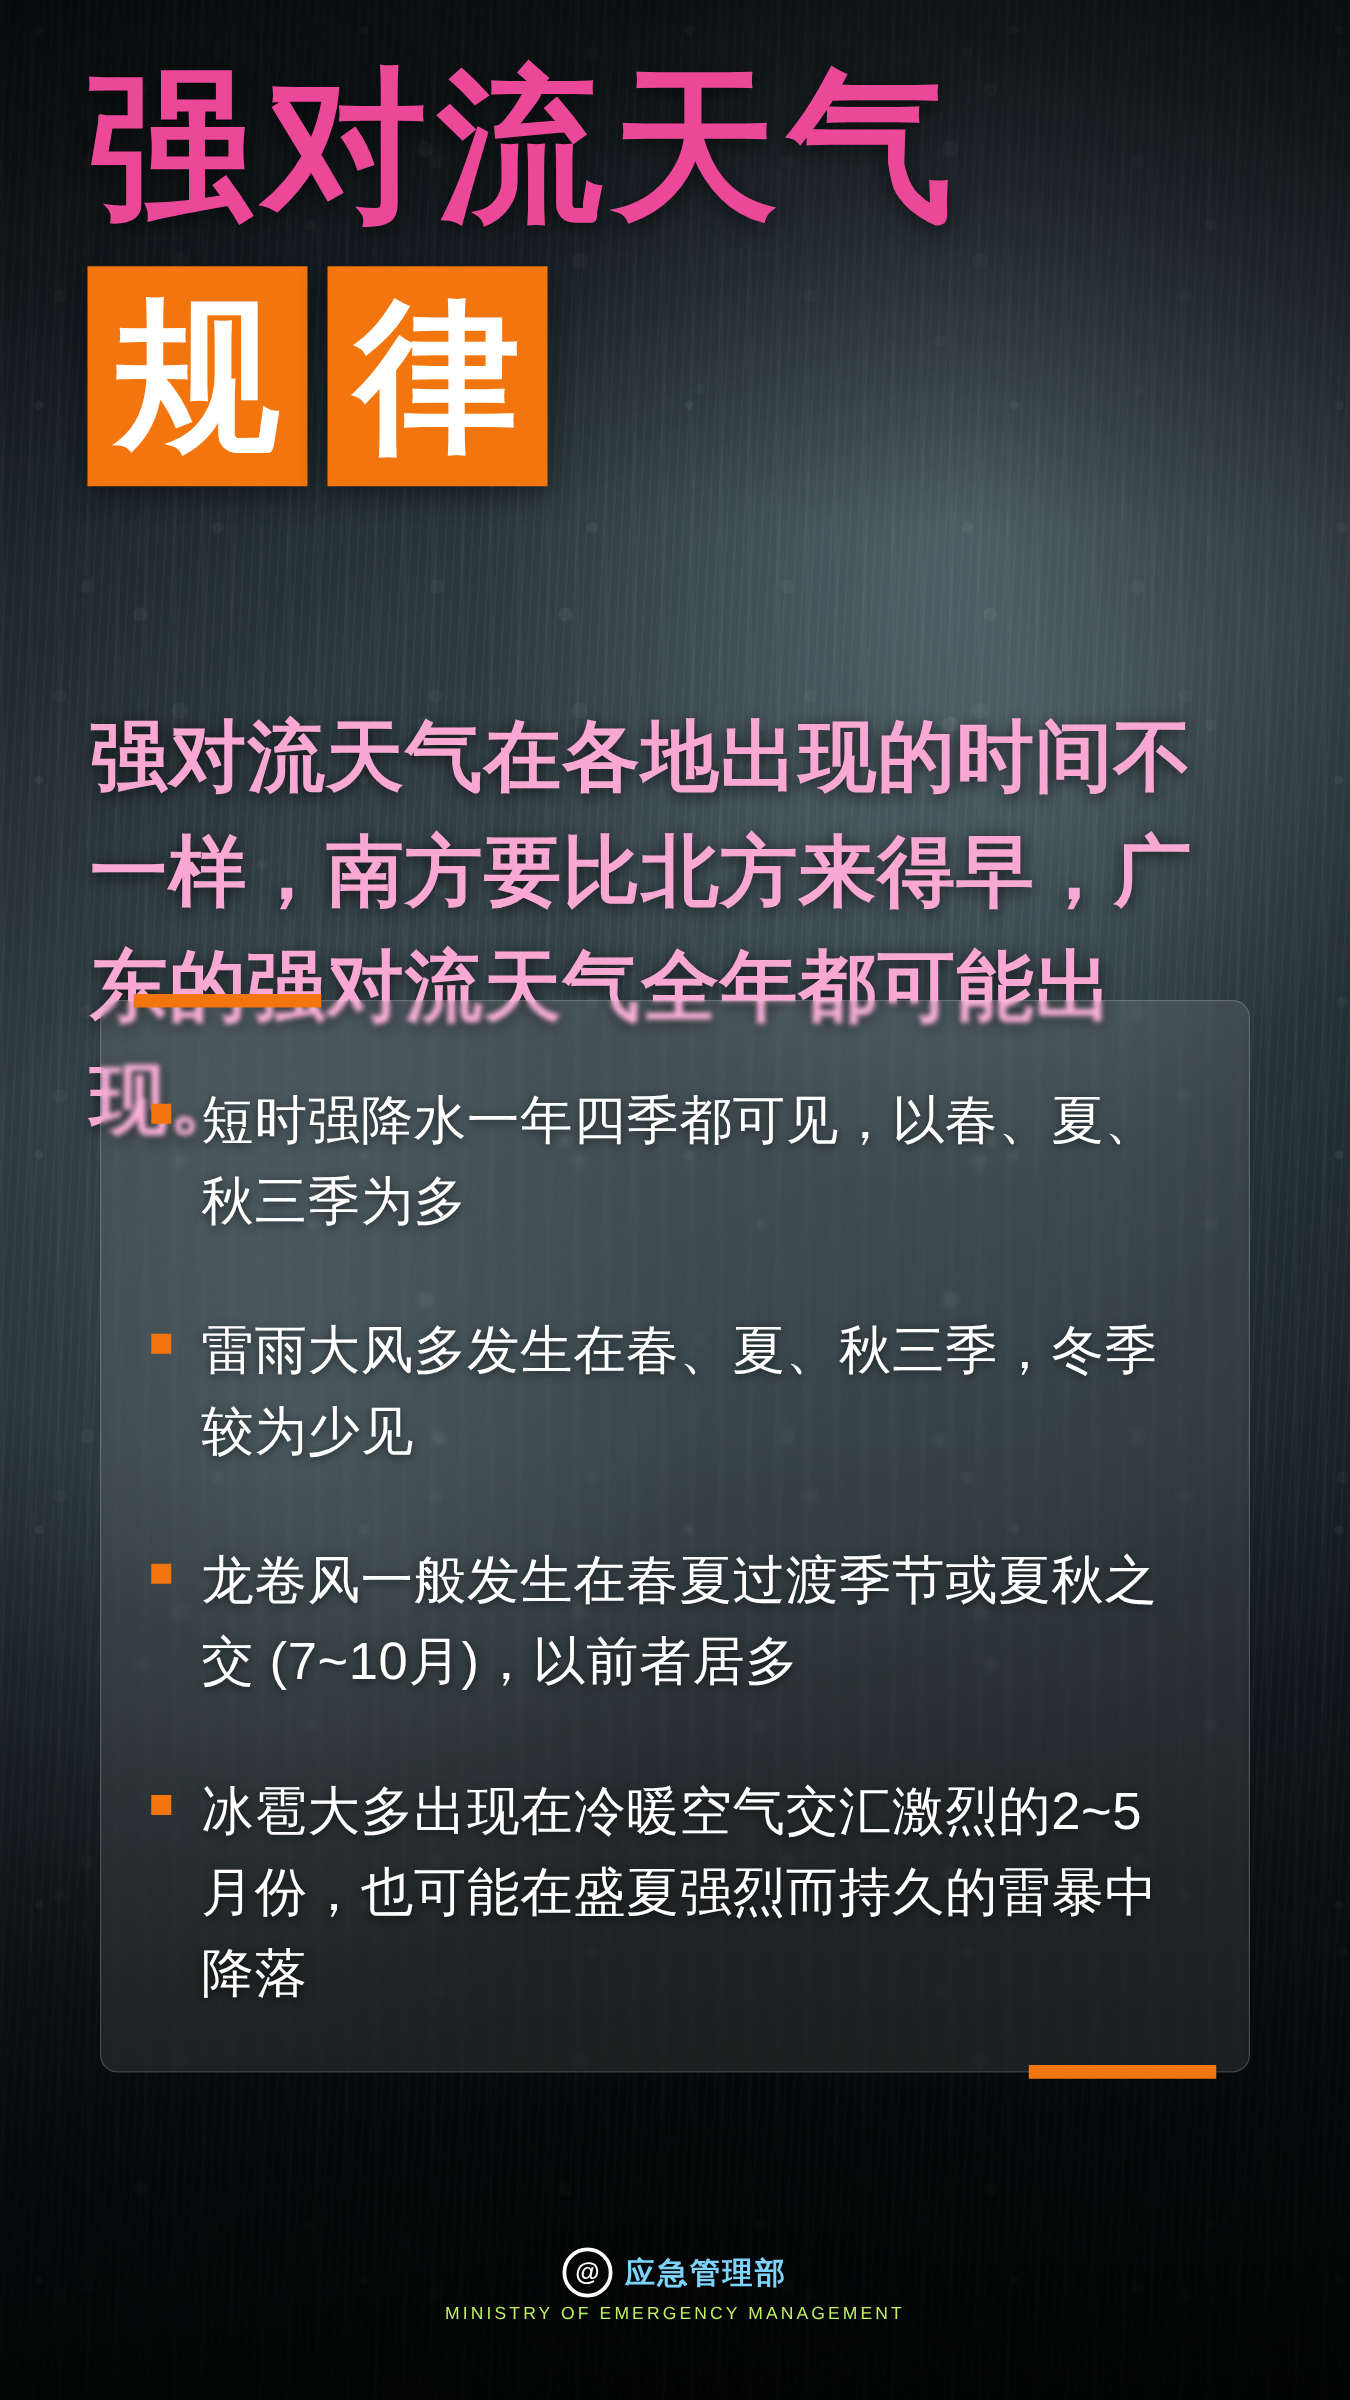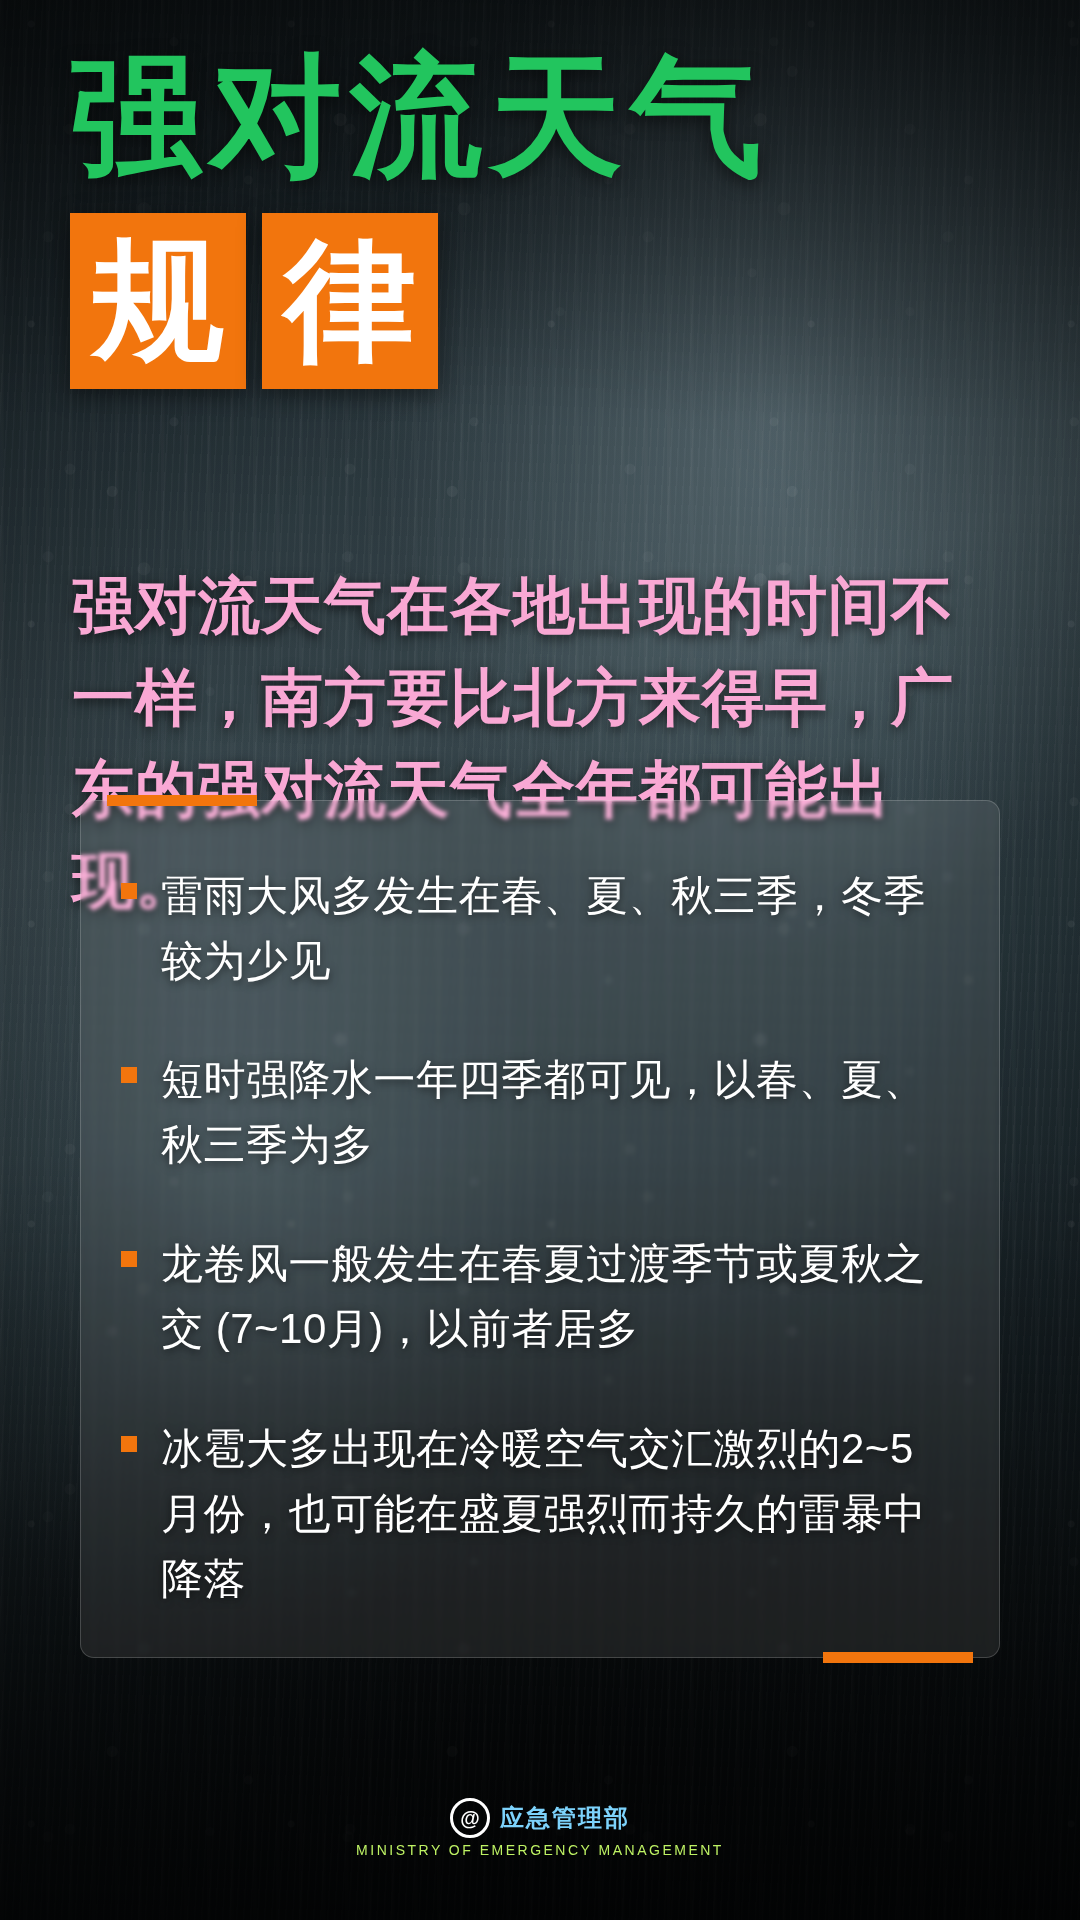--- a/index.html
+++ b/index.html
@@ -72,21 +72,21 @@
   .title-block {
     position: absolute;
     left: 70px;
     top: 48px;
     width: 940px;
   }
   .title-main {
     font-size: 132px;
     line-height: 1.05;
     font-weight: 700;
-    color: #22c55e;
+    color: #ec4899;
     letter-spacing: 8px;
     text-shadow: 0 4px 18px rgba(0,0,0,0.55);
     white-space: nowrap;
   }
   .title-boxes {
     margin-top: 26px;
     display: flex;
     gap: 16px;
   }
   .title-box {
@@ -237,25 +237,25 @@
 
     <div class="lede">强对流天气在各地出现的时间不一样，南方要比北方来得早，广东的强对流天气全年都可能出现。</div>
 
     <div class="card">
       <div class="card-accent-top"></div>
       <div class="card-accent-bottom"></div>
 
       <ul class="bullets">
         <li class="bullet">
           <span class="bullet-marker"></span>
+          <span class="bullet-text">短时强降水一年四季都可见，以春、夏、秋三季为多</span>
+        </li>
+        <li class="bullet">
+          <span class="bullet-marker"></span>
           <span class="bullet-text">雷雨大风多发生在春、夏、秋三季，冬季较为少见</span>
-        </li>
-        <li class="bullet">
-          <span class="bullet-marker"></span>
-          <span class="bullet-text">短时强降水一年四季都可见，以春、夏、秋三季为多</span>
         </li>
         <li class="bullet">
           <span class="bullet-marker"></span>
           <span class="bullet-text">龙卷风一般发生在春夏过渡季节或夏秋之交 (7~10月)，以前者居多</span>
         </li>
         <li class="bullet">
           <span class="bullet-marker"></span>
           <span class="bullet-text">冰雹大多出现在冷暖空气交汇激烈的2~5月份，也可能在盛夏强烈而持久的雷暴中降落</span>
         </li>
       </ul>

